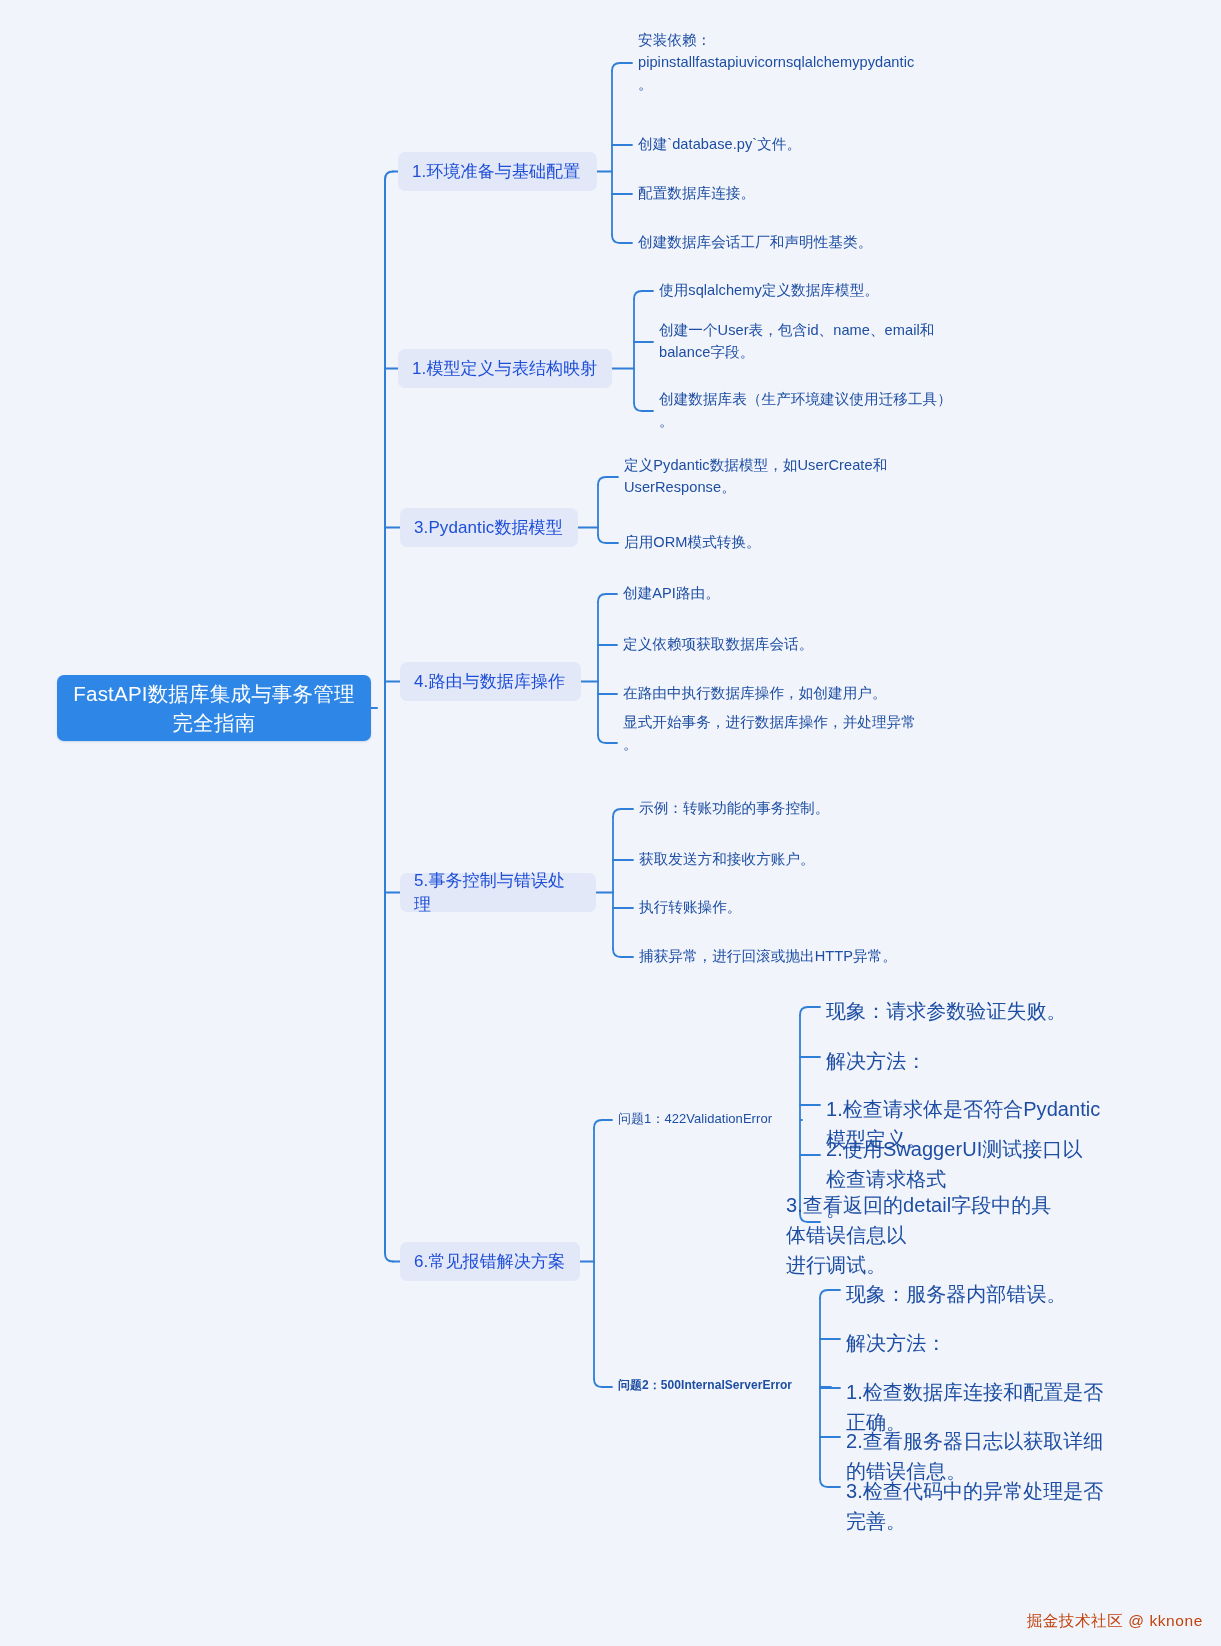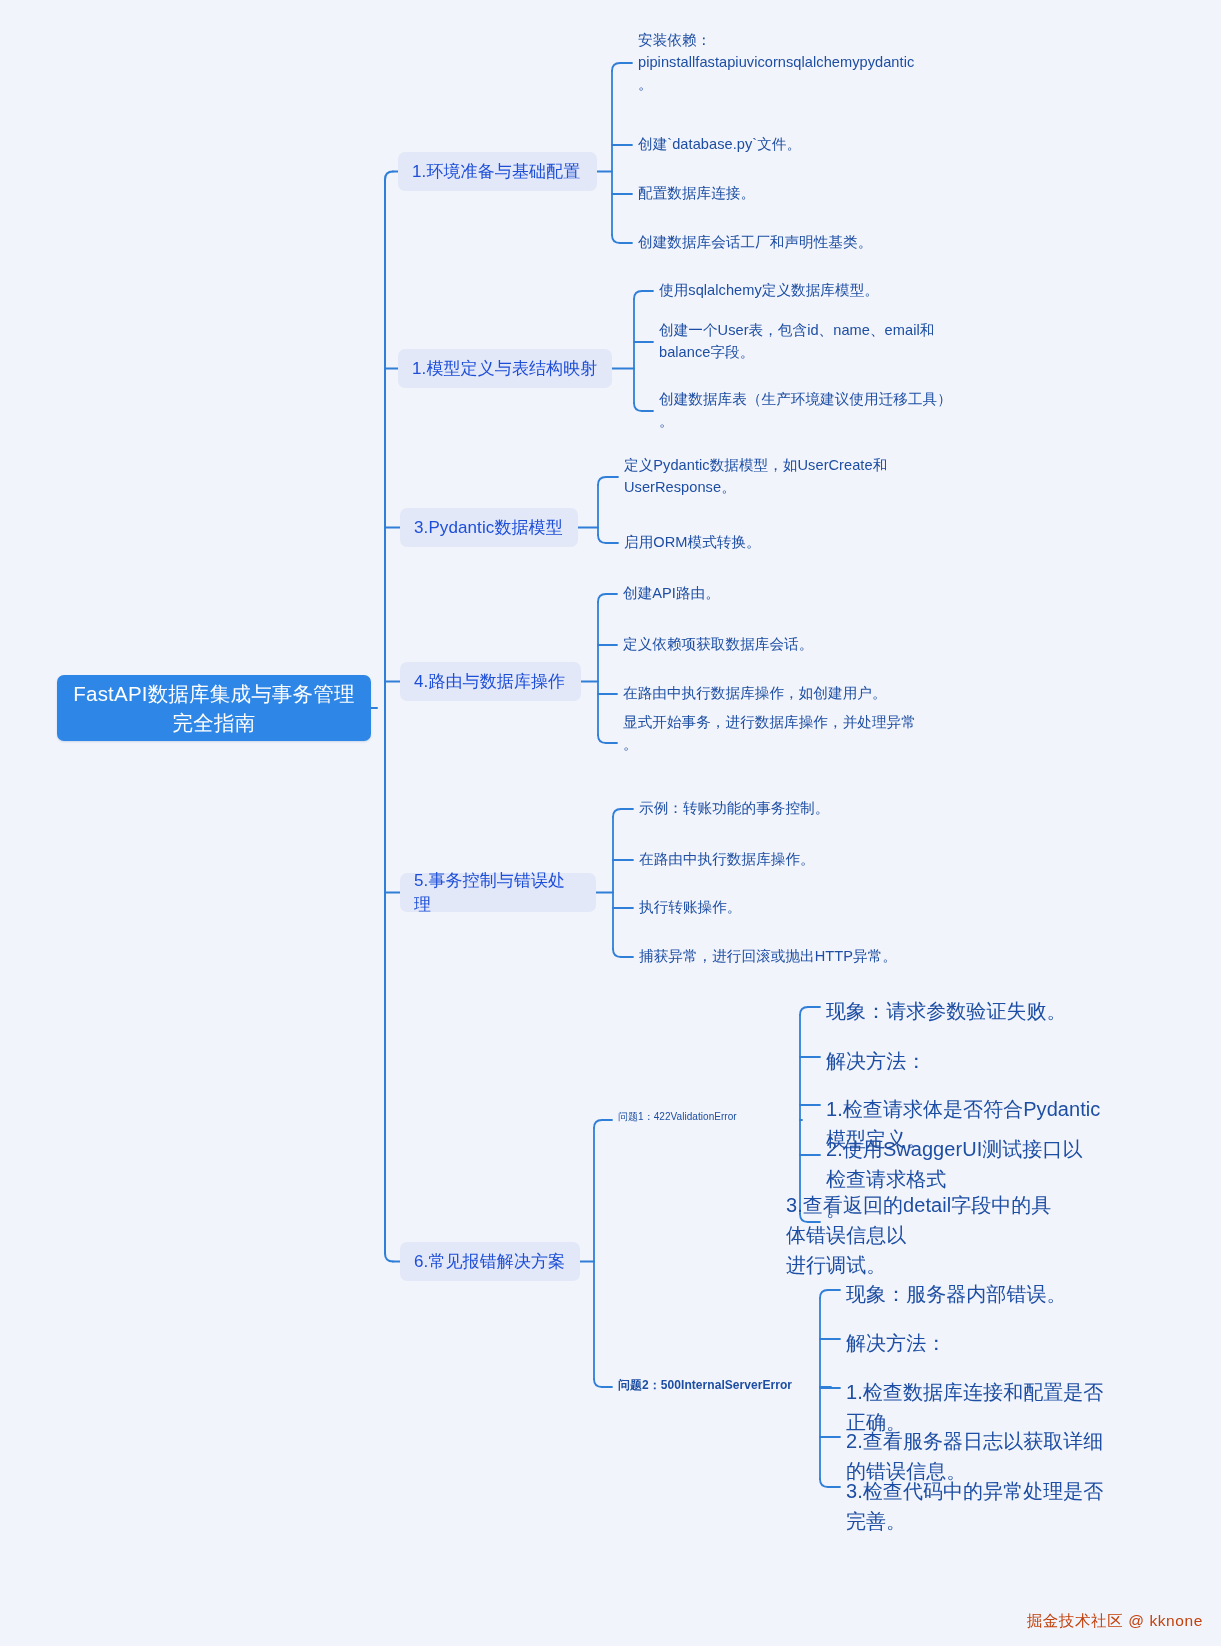--- a/index.html
+++ b/index.html
@@ -181,25 +181,25 @@
 UserResponse。</div>
     <div class="node leaf" style="left: 624px; top: 532px; width: 320px;">启用ORM模式转换。</div>
     <div class="node branch" style="left: 400px; top: 662px; height: 39px; display: flex; align-items: center; width: 181px;">4.路由与数据库操作</div>
     <div class="node leaf" style="left: 623px; top: 583px; width: 320px;">创建API路由。</div>
     <div class="node leaf" style="left: 623px; top: 634px; width: 320px;">定义依赖项获取数据库会话。</div>
     <div class="node leaf" style="left: 623px; top: 683px; width: 320px;">在路由中执行数据库操作，如创建用户。</div>
     <div class="node leaf" style="left: 623px; top: 712px; width: 320px;">显式开始事务，进行数据库操作，并处理异常
 。</div>
     <div class="node branch" style="left: 400px; top: 873px; height: 39px; display: flex; align-items: center; width: 196px;">5.事务控制与错误处理</div>
     <div class="node leaf" style="left: 639px; top: 798px; width: 320px;">示例：转账功能的事务控制。</div>
-    <div class="node leaf" style="left: 639px; top: 849px; width: 320px;">在路由中执行数据库操作。</div>
+    <div class="node leaf" style="left: 639px; top: 849px; width: 320px;">获取发送方和接收方账户。</div>
     <div class="node leaf" style="left: 639px; top: 897px; width: 320px;">执行转账操作。</div>
     <div class="node leaf" style="left: 639px; top: 946px; width: 320px;">捕获异常，进行回滚或抛出HTTP异常。</div>
     <div class="node branch" style="left: 400px; top: 1242px; height: 39px; display: flex; align-items: center; width: 180px;">6.常见报错解决方案</div>
-    <div class="node leaf" style="left: 618px; top: 1108.5px; width: auto; font-size: 10px; white-space: nowrap;">问题1：422ValidationError</div>
+    <div class="node leaf" style="left: 618px; top: 1108.5px; width: auto; font-size: 13px; white-space: nowrap;">问题1：422ValidationError</div>
     <div class="node leaf sub" style="left: 826px; top: 996px; width: 275px;">现象：请求参数验证失败。</div>
     <div class="node leaf sub" style="left: 826px; top: 1046px; width: 275px;">解决方法：</div>
     <div class="node leaf sub" style="left: 826px; top: 1094px; width: 275px;">1.检查请求体是否符合Pydantic模型定义。</div>
     <div class="node leaf sub" style="left: 826px; top: 1133.5px; width: 275px;">2.使用SwaggerUI测试接口以检查请求格式
 。</div>
     <div class="node leaf sub" style="left: 786px; top: 1189.5px; width: 275px;">3.查看返回的detail字段中的具体错误信息以
 进行调试。</div>
     <div class="node leaf" style="left: 618px; top: 1375.5px; width: auto; font-size: 12px; white-space: nowrap; font-weight: bold;">问题2：500InternalServerError</div>
     <div class="node leaf sub" style="left: 846px; top: 1279px; width: 275px;">现象：服务器内部错误。</div>
     <div class="node leaf sub" style="left: 846px; top: 1328px; width: 275px;">解决方法：</div>

